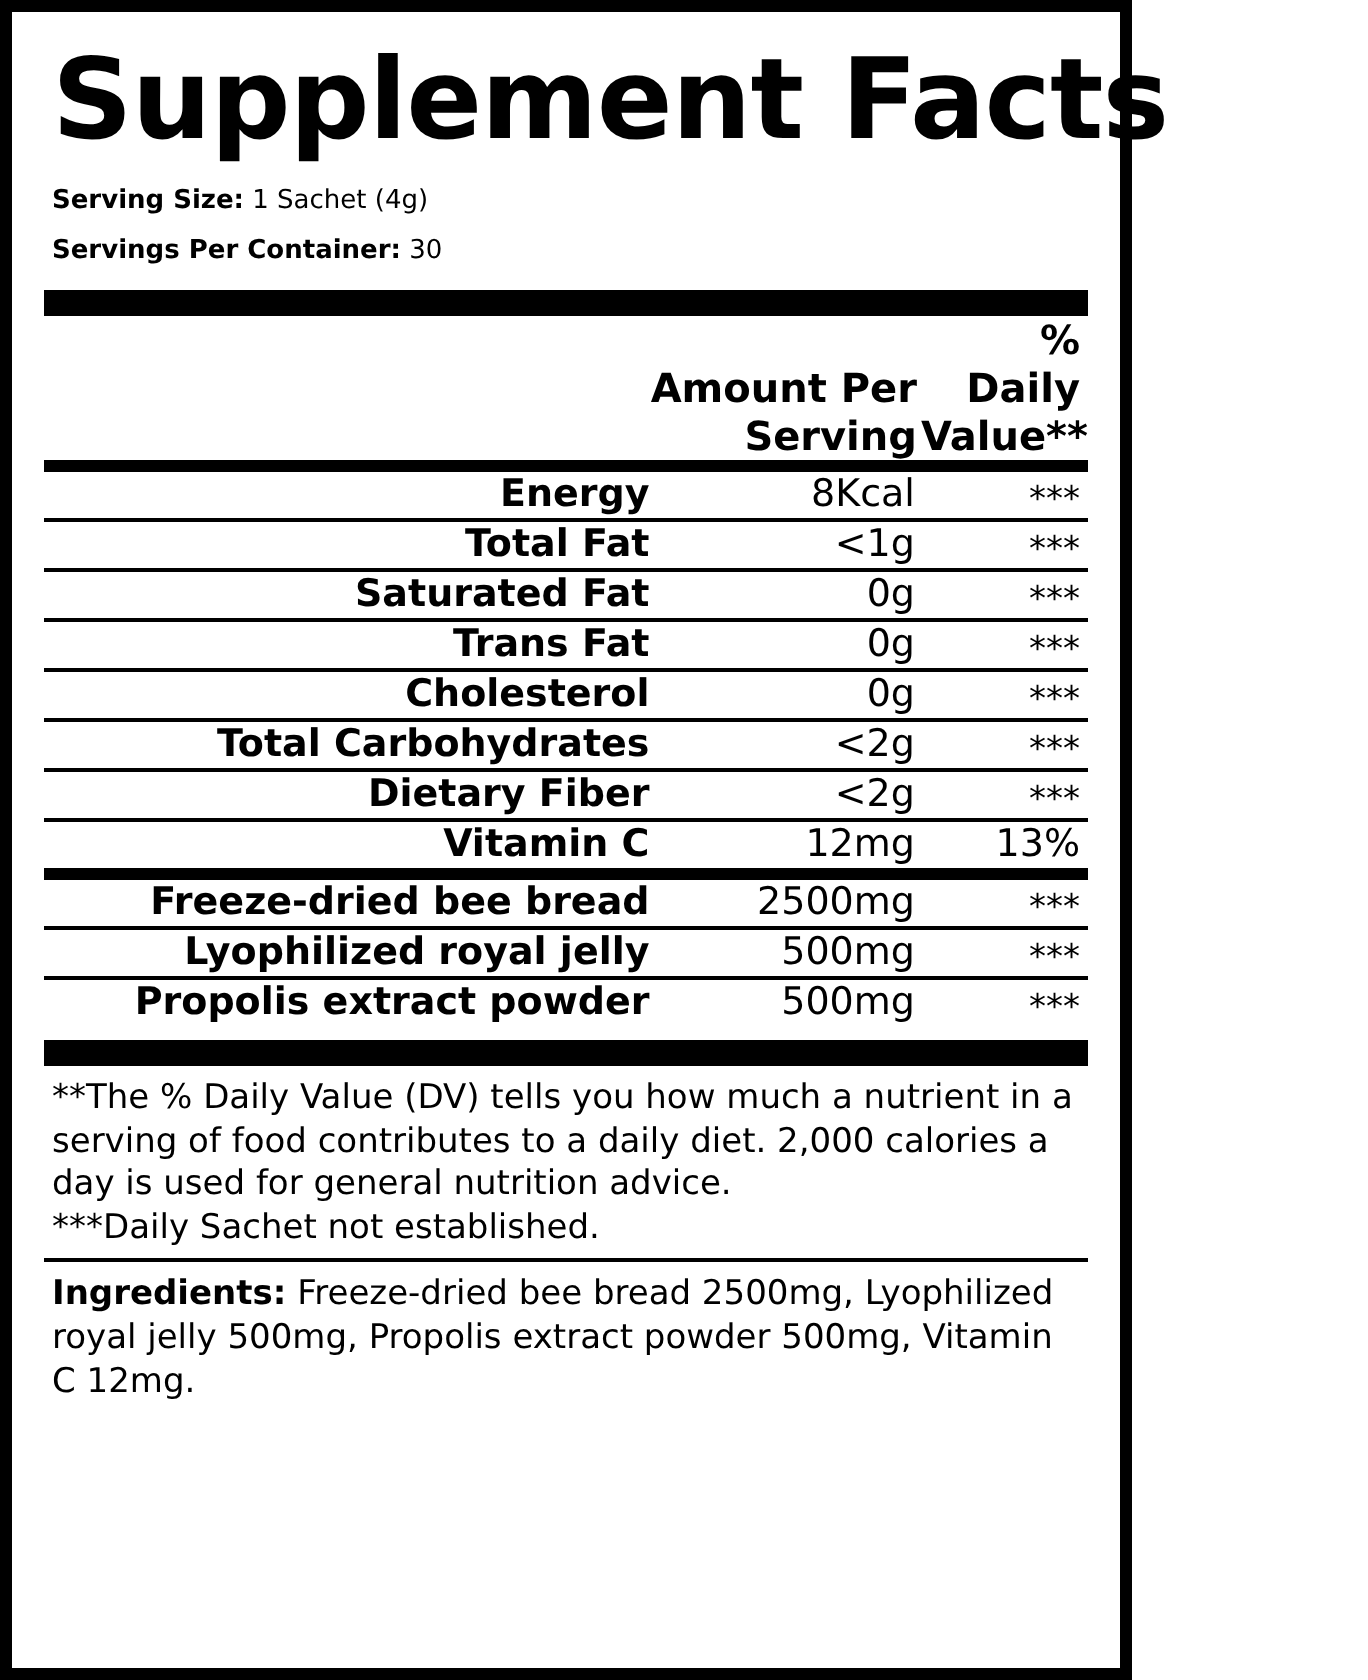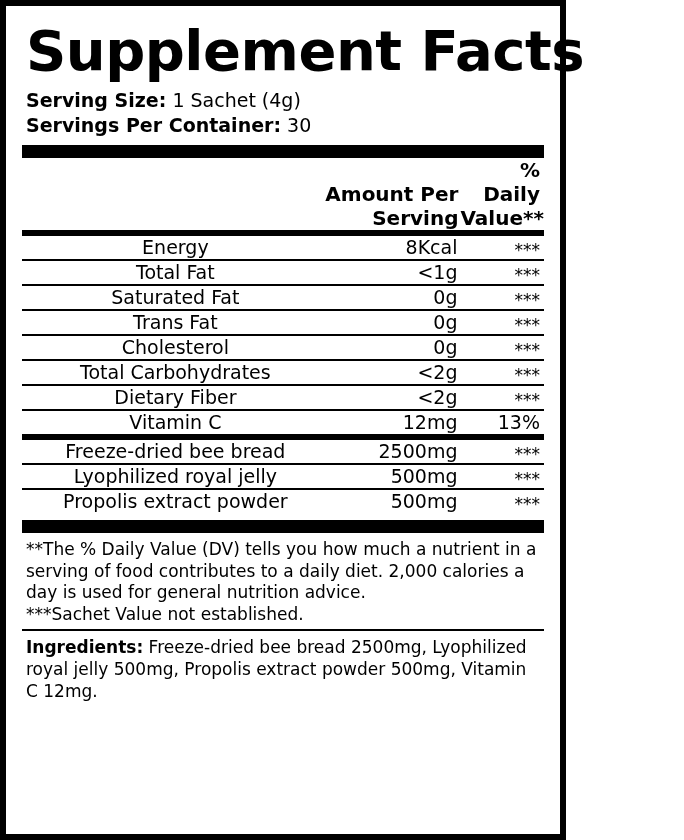--- a/index.html
+++ b/index.html
@@ -27,21 +27,21 @@
     font-family: "DejaVu Sans", sans-serif;
     font-weight: 700;
     font-size: 56px;
     line-height: 62px;
     letter-spacing: -0.5px;
     margin: 0 0 6px 0;
     padding: 0 0 0 4px;
     white-space: nowrap;
   }
   .serving-line {
-    font-size: 19px;
+    font-size: 13px;
     line-height: 25px;
     font-weight: 400;
     padding-left: 4px;
   }
   .serving-line b {
     font-weight: 700;
   }
   .rule-thick {
     height: 13px;
     background: #000000;
@@ -83,22 +83,23 @@
   }
   .hdr-dv-inner { padding-right: 4px; }
 
   .nutrient-row td {
     font-size: 19px;
     line-height: 23px;
     padding: 6px 0 5px 0;
     border-bottom: 2px solid #000000;
   }
   .nutrient-row td.n-name {
-    text-align: center;
+    text-align: right;
     padding-left: 4px;
+    font-weight: bold;
   }
   .nutrient-row td.n-amt {
     text-align: right;
     padding-right: 3px;
   }
   .nutrient-row td.n-dv {
     text-align: right;
     padding-right: 4px;
     font-size: 19px;
   }
@@ -243,21 +244,21 @@
         <td class="n-amt">500mg</td>
         <td class="n-dv stars">***</td>
       </tr>
     </tbody>
   </table>
 
   <div class="rule-thick"></div>
 
   <div class="footnote">
     <p>**The % Daily Value (DV) tells you how much a nutrient in a serving of food contributes to a daily diet. 2,000 calories a day is used for general nutrition advice.</p>
-    <p>***Sachet Value not established.</p>
+    <p>***Daily Sachet not established.</p>
   </div>
 
   <div class="sep-gap"></div>
   <div class="rule-thin"></div>
 
   <div class="ingredients">
     <b>Ingredients:</b>
     <span>Freeze-dried bee bread 2500mg, Lyophilized royal jelly 500mg, Propolis extract powder 500mg, Vitamin C 12mg.</span>
   </div>
 

